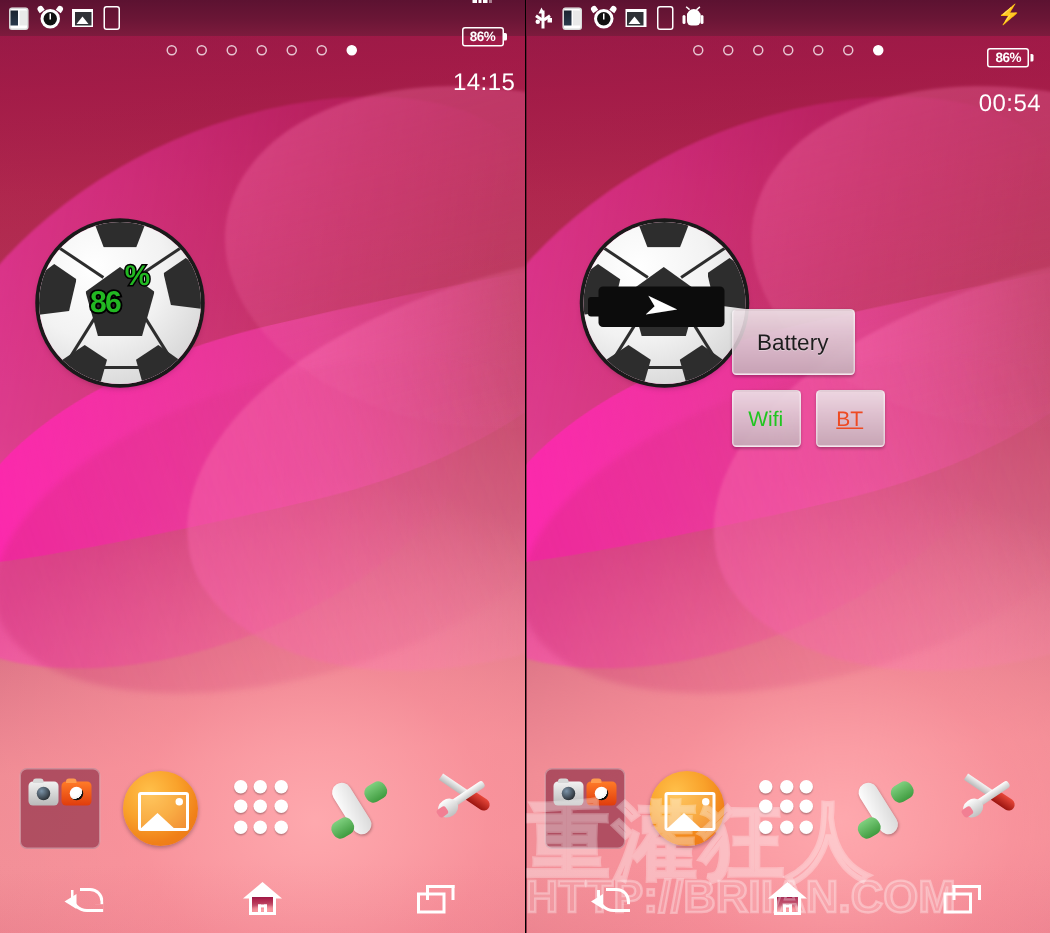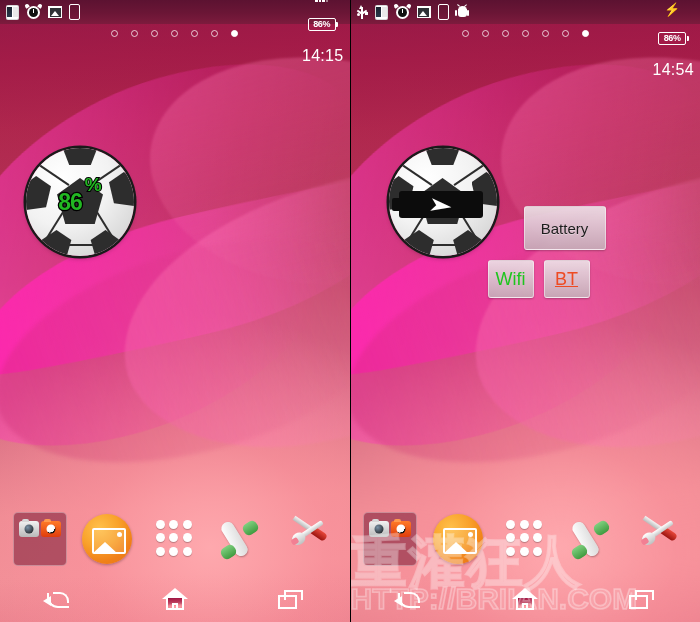--- a/index.html
+++ b/index.html
@@ -143,41 +143,41 @@
   .pent-r{left:83px;top:24px;width:33px;height:34px;
      clip-path:polygon(45% 0%,100% 38%,78% 100%,15% 92%,0% 30%);}
   .pent-bl{left:14px;top:82px;width:33px;height:33px;
      clip-path:polygon(50% 0%,95% 30%,78% 90%,20% 88%,2% 32%);}
   .pent-br{left:63px;top:82px;width:33px;height:33px;
      clip-path:polygon(50% 0%,95% 32%,80% 88%,22% 90%,5% 30%);}
   .seam{position:absolute;background:#2d2d2d;height:2px;}
 
   .ball-pct{position:absolute;left:0;top:0;width:100%;height:100%;
      display:flex;align-items:center;justify-content:center;z-index:6;}
-  .ball-pct .num{font-size:23px;font-weight:bold;color:#22b822;
+  .ball-pct .num{font-size:20px;font-weight:bold;color:#22b822;
      -webkit-text-stroke:2.5px #000;paint-order:stroke fill;letter-spacing:-1px;}
   .ball-pct .pc{font-size:19px;font-weight:bold;color:#22b822;
      -webkit-text-stroke:2px #000;paint-order:stroke fill;margin-left:3px;align-self:flex-start;margin-top:26px;}
 
   .ball-batt{position:absolute;left:10px;top:43px;width:84px;height:27px;background:#0c0c0c;
      border-radius:3px;z-index:6;display:flex;align-items:center;justify-content:center;}
   .ball-batt:before{content:"";position:absolute;left:-7px;top:7px;width:8px;height:13px;background:#0c0c0c;border-radius:2px 0 0 2px;}
   .ball-batt .bolt{color:#fff;font-size:20px;line-height:1;transform:rotate(8deg) scaleX(1.5);}
 
   
   .btnpanel{position:absolute;z-index:18;}
   .abtn{background:linear-gradient(180deg, rgba(236,225,230,0.92) 0%, rgba(222,206,214,0.90) 38%, rgba(196,174,184,0.90) 100%);
      border:1px solid rgba(255,255,255,0.45);
      border-radius:3px;
      color:#1d1d1d;font-size:15px;
      display:flex;align-items:center;justify-content:center;
      box-shadow:0 1px 2px rgba(0,0,0,.25);
      text-shadow:0 1px 0 rgba(255,255,255,.35);}
-  .abtn.wide{width:80px;height:42px;margin-bottom:10px;margin-left:36px;}
-  .abtn.small{width:44px;height:36px;font-size:18px;}
+  .abtn.wide{width:80px;height:42px;margin-bottom:10px;}
+  .abtn.small{width:44px;height:36px;font-size:14px;}
   .row-small{display:flex;gap:10px;}
 
   
   .dock{position:absolute;left:0;bottom:47px;width:100%;height:72px;z-index:16;
         display:flex;align-items:center;justify-content:space-around;padding:0 6px;box-sizing:border-box;}
   .dock-item{width:54px;height:54px;position:relative;}
 
   .folder{width:54px;height:54px;border-radius:5px;background:rgba(120,26,52,0.55);
       border:1px solid rgba(255,255,255,.35);box-sizing:border-box;position:relative;}
   .cam{position:absolute;top:8px;width:20px;height:16px;border-radius:3px;}
@@ -450,21 +450,21 @@
         <span class="ic-sig">
             <i></i>
             <i></i>
             <i></i>
             <i></i>
           </span>
         <span class="ic-bolt">⚡</span>
         <span class="ic-batt">
           <span>86%</span>
         </span>
-        <span class="sb-clock">14:54</span>
+        <span class="sb-clock">00:54</span>
       </div>
     </div>
 
     <div class="pagedots">
       <i></i>
         <i></i>
         <i></i>
         <i></i>
         <i></i>
         <i></i>

